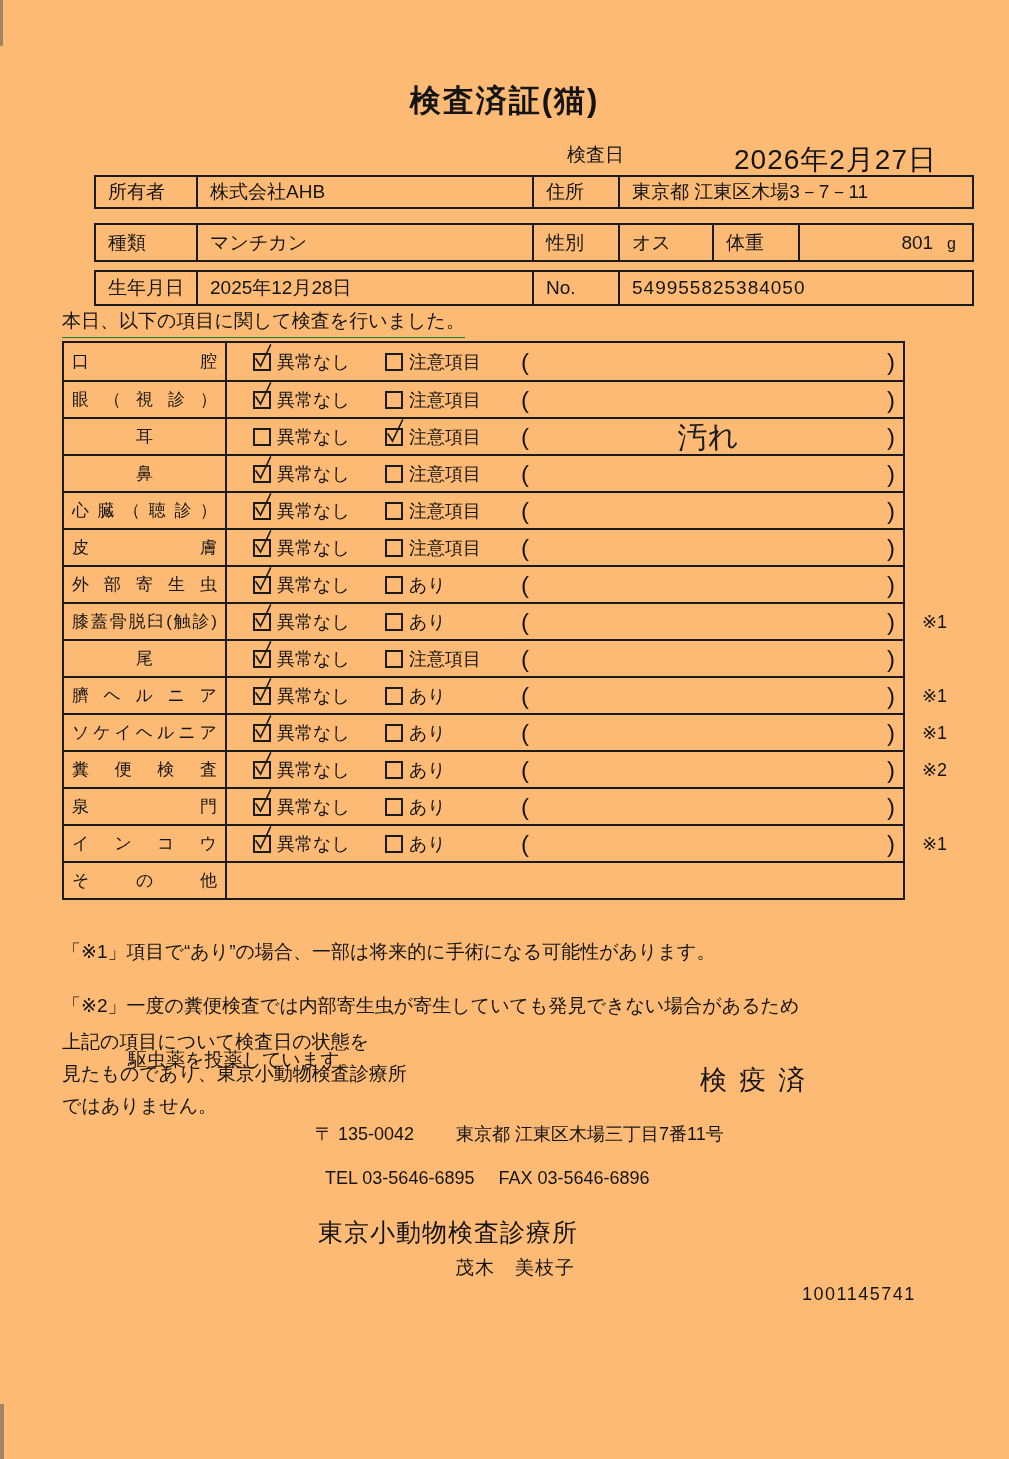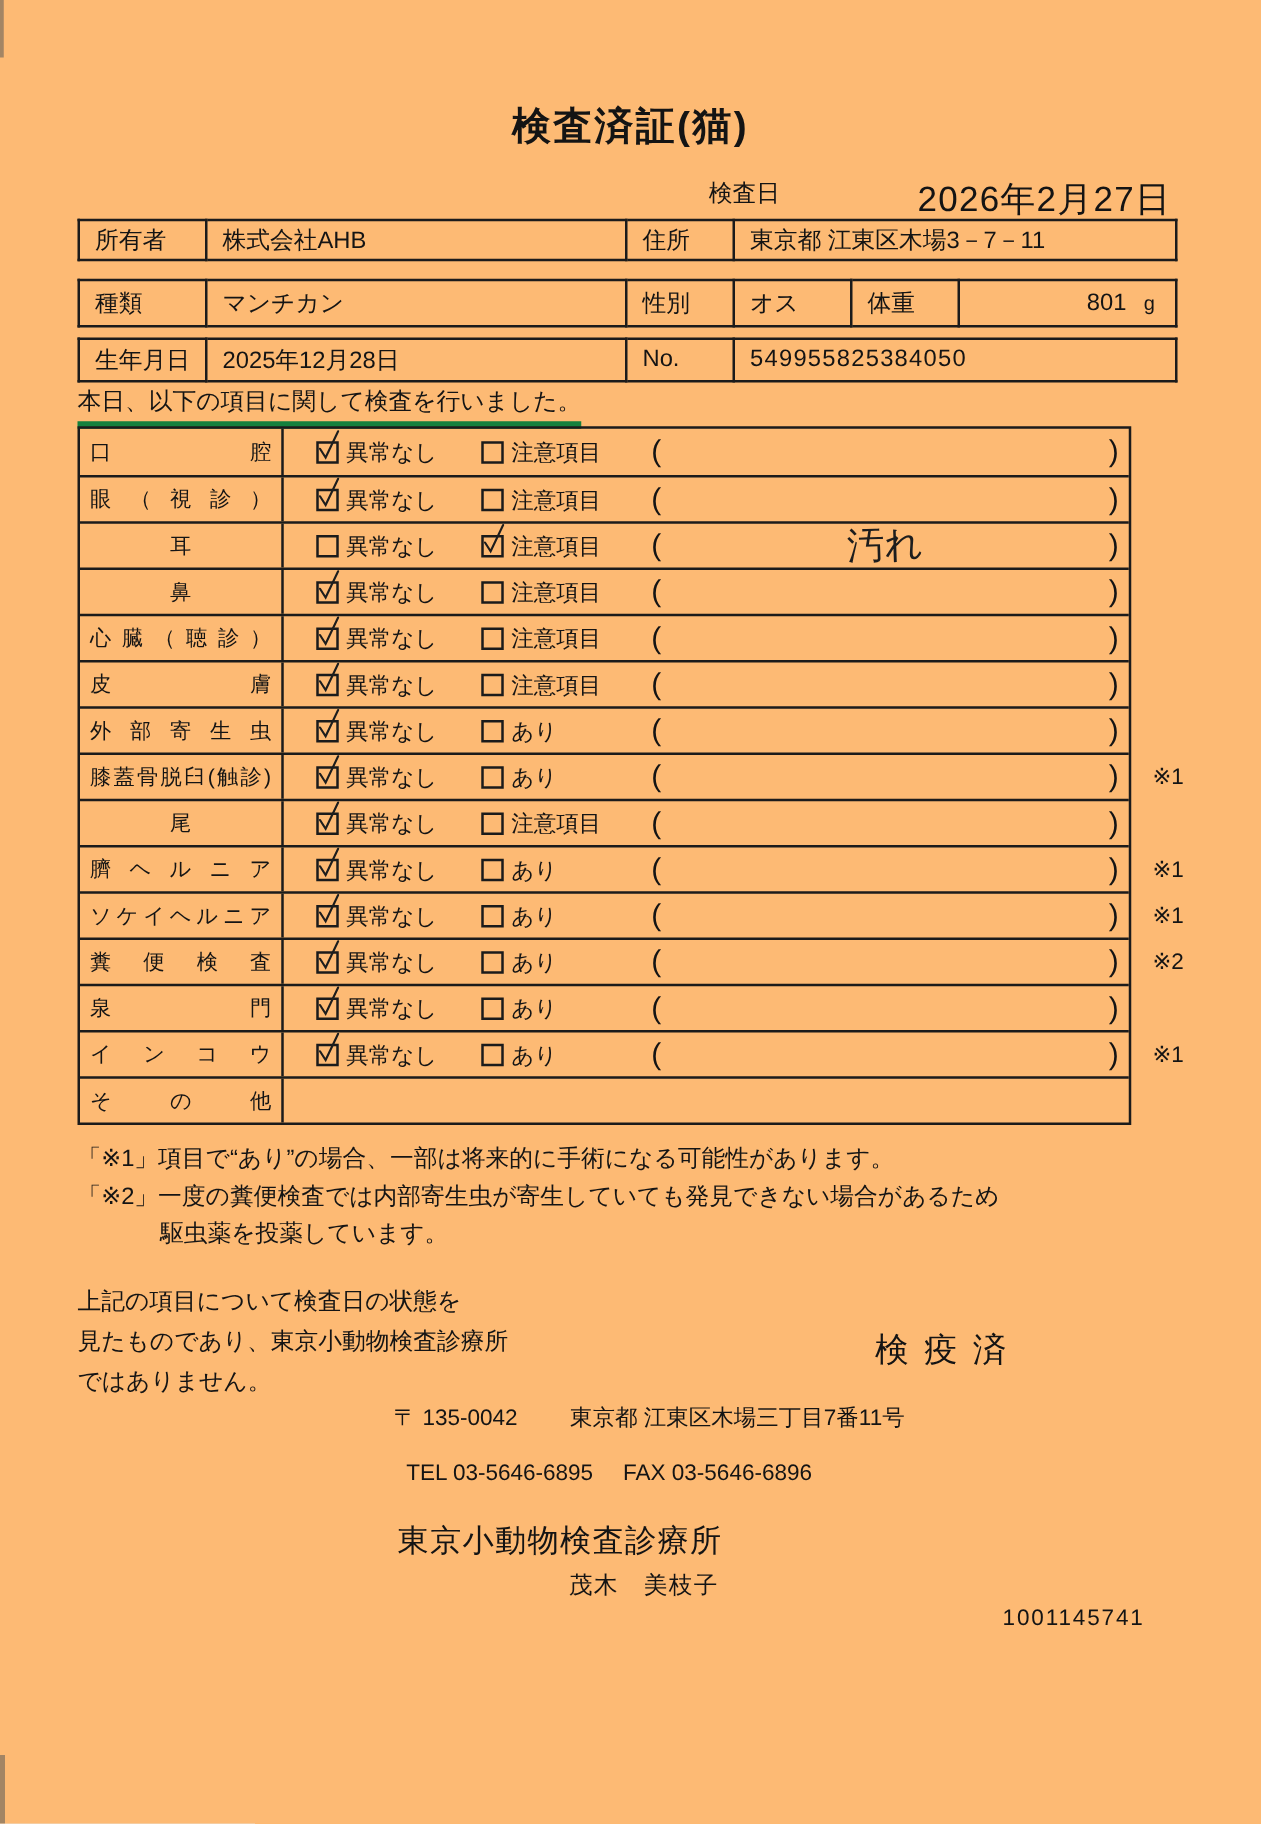--- a/index.html
+++ b/index.html
@@ -16,39 +16,39 @@
   .art-left-top { left:0; top:0; width:3px; height:46px; }
   .art-left-bottom { left:0; top:1404px; width:4px; height:55px; }
 
   .title {
     position:absolute; top:80px; left:0; width:100%;
     text-align:center; font-size:31px; font-weight:600; letter-spacing:2px; margin:0;
   }
   .date-label { position:absolute; top:142px; left:567px; font-size:19px; }
   .date-value { position:absolute; top:141px; right:72px; font-size:28px; letter-spacing:1px; }
 
-  table.box { position:absolute; border-collapse:collapse; table-layout:fixed; }
+  table.box { position:absolute; border-collapse:collapse; table-layout:fixed;margin-left:32px; }
   table.box td {
     border:2px solid #1b1b1b; font-size:19px; padding:0 12px;
     white-space:nowrap; overflow:hidden;
   }
   .owner-table { top:175px; left:62px; width:878px; }
   .owner-table td { height:30px; }
   .pet-table-1 { top:223px; left:62px; width:878px; }
   .pet-table-1 td { height:35px; }
   .pet-table-2 { top:270px; left:62px; width:878px; }
   .pet-table-2 td { height:32px; }
   td.lbl { font-size:18px; }
   .weight-cell { text-align:right; }
   .weight-unit { font-size:16px; margin-left:14px; padding-right:4px; }
   .no-value { letter-spacing:1px; font-size:20px; }
 
   .intro {
     position:absolute; top:308px; left:62px;
-    font-size:19px; border-bottom:6px solid #15803d; padding-bottom:3px;
+    font-size:19px; border-bottom:1px solid #15803d; padding-bottom:3px;
   }
 
   .exam-table {
     position:absolute; top:341px; left:62px; width:843px;
     border:2px solid #1b1b1b; box-sizing:border-box;
   }
   .exam-row { display:flex; height:37px; box-sizing:border-box; position:relative; }
   .exam-row + .exam-row { border-top:2px solid #1b1b1b; }
   .exam-item {
     width:163px; box-sizing:border-box; flex:none;
@@ -74,21 +74,21 @@
   .note-text {
     flex:1; text-align:center; font-size:30px; line-height:1;
     transform:rotate(-2deg); color:#1d1d1d;
   }
   .ref {
     position:absolute; right:-44px; top:50%; transform:translateY(-50%);
     font-size:18px; white-space:nowrap;
   }
 
   .footnotes { position:absolute; top:913px; left:62px; width:900px; font-size:19px; }
-  .footnotes div { line-height:30px; }
+  .footnotes div { line-height:30px;margin-top:24px; }
   .footnote-indent { padding-left:66px; }
 
   .disclaimer { position:absolute; top:1026px; left:62px; font-size:19px; }
   .disclaimer div { line-height:32px; }
 
   .stamp {
     position:absolute; top:1062px; left:700px;
     font-size:27px; letter-spacing:0.45em; font-weight:500; white-space:nowrap;
   }
 

